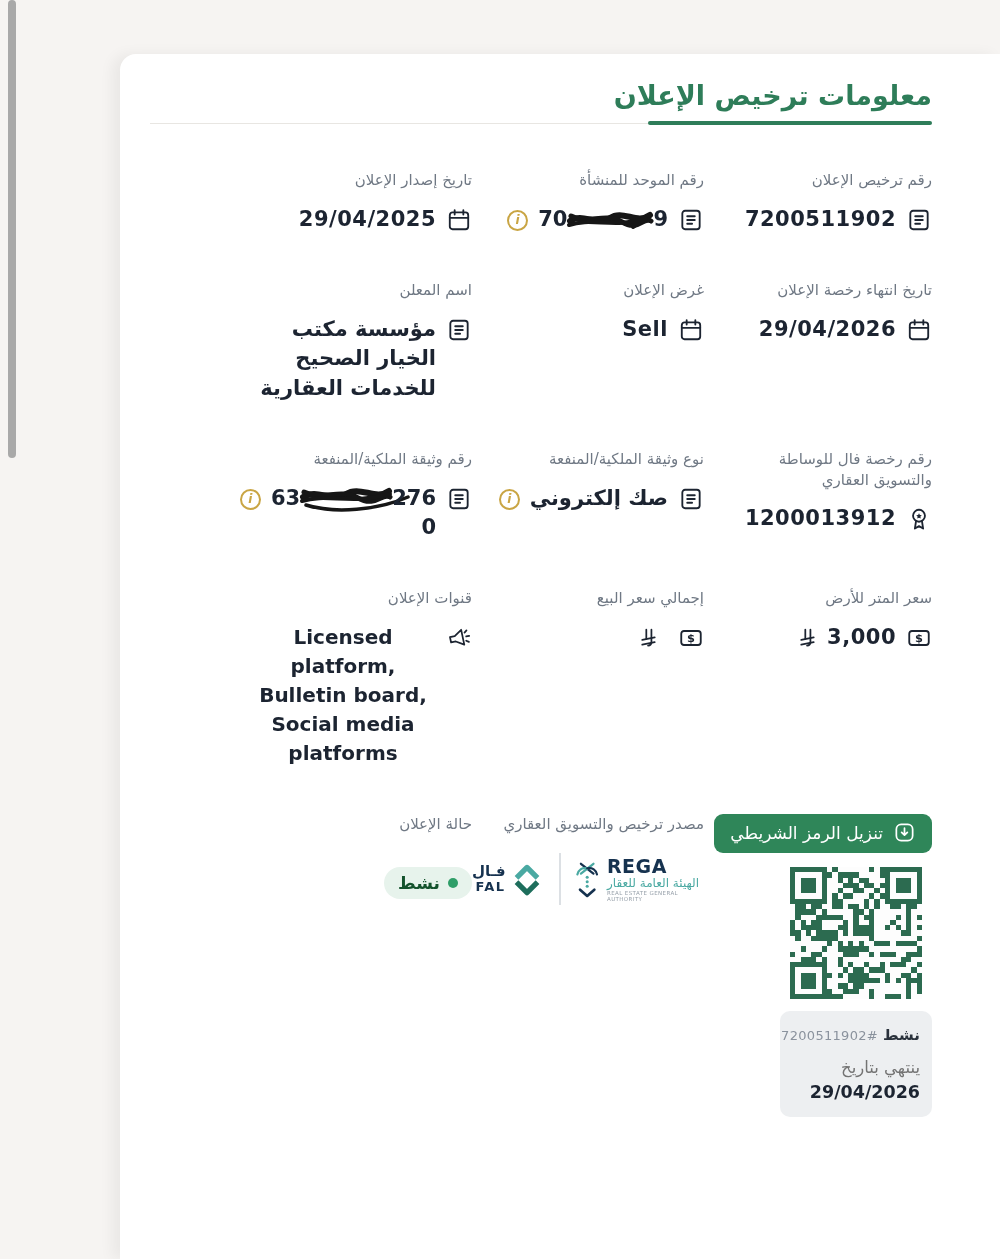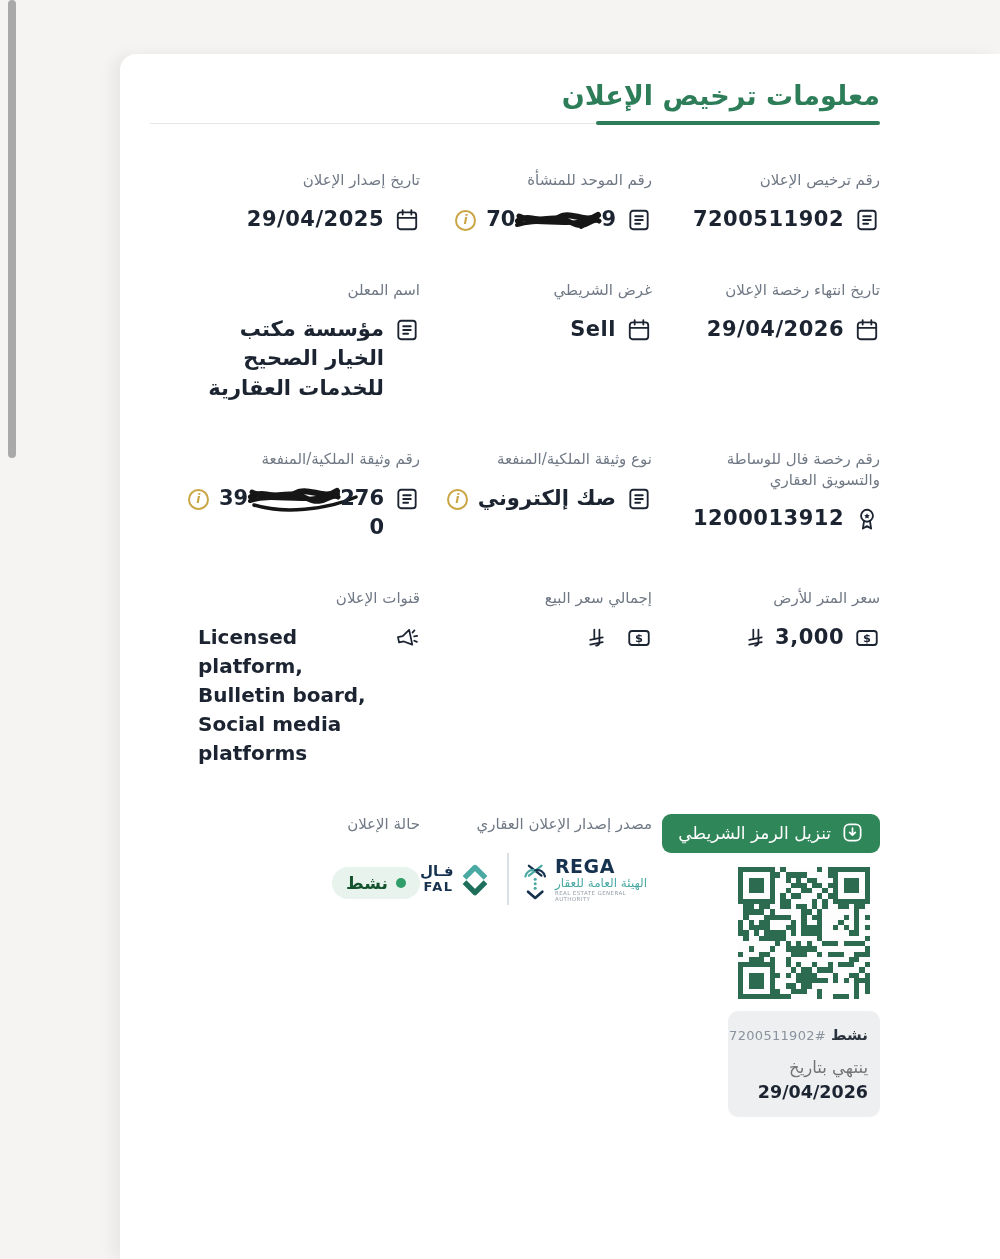--- a/index.html
+++ b/index.html
@@ -8,37 +8,37 @@
     --pill-bg:#e7f3ec; --pill-dot:#2f9e68; --card-bg:#edeff1;
     --navy:#16324f; --teal:#4aa9a2; --dteal:#1e6e5c;
   }
   *{box-sizing:border-box}
   html,body{margin:0;padding:0}
   body{width:1000px;height:1259px;background:#f6f4f2;overflow:hidden;position:relative;
        font-family:"DejaVu Sans",sans-serif;color:var(--value-dark)}
   .scrollbar{position:absolute;left:8px;top:0;width:8px;height:458px;background:#a9a9a9;border-radius:5px}
   .card{position:absolute;left:120px;top:54px;width:880px;height:1205px;background:#fff;
         border-radius:16px 0 0 0;box-shadow:-8px 0 14px rgba(0,0,0,.05);
-        padding:26px 120px 30px 30px;direction:rtl}
+        padding:26px 68px 30px 30px;direction:rtl}
   .title{color:var(--green);font-size:27px;font-weight:bold;margin:0 0 12px;text-align:right}
   .divider{height:1px;background:#e8e6e2;position:relative;margin-bottom:46px}
   .divider::after{content:"";position:absolute;right:0;top:-2px;width:284px;height:4px;background:var(--green);border-radius:2px}
   .grid{display:grid;grid-template-columns:228px 232px 240px;row-gap:46px}
   .f-label{color:var(--label-gray);font-size:15px;line-height:1.38;margin-bottom:14px;max-width:215px}
   .f-value{display:flex;align-items:flex-start;gap:10px;color:var(--value-dark);
            font-size:21px;font-weight:bold;line-height:1.4}
   .icon24{width:26px;height:26px;flex:none;margin-top:2px}
   .info-badge{width:21px;height:21px;border:2px solid var(--gold);border-radius:50%;color:var(--gold);
               font-size:12px;font-weight:bold;font-style:italic;display:flex;align-items:center;
               justify-content:center;flex:none;margin-top:5px;cursor:pointer;background:#fff}
   .num{direction:ltr;unicode-bidi:isolate;letter-spacing:.5px}
   .redact-wrap{direction:ltr;text-align:right;position:relative}
   .scribble{vertical-align:-5px;overflow:visible}
   .name-val{max-width:186px;text-align:right}
-  .channels{direction:ltr;text-align:left;max-width:186px;font-size:20px;line-height:1.45}
+  .channels{direction:ltr;text-align:center;max-width:186px;font-size:20px;line-height:1.45}
   .riyal{width:19px;height:23px;flex:none;margin-top:4px}
   .line2{text-align:right}
   
   .dl-btn{display:inline-flex;align-items:center;gap:10px;background:var(--button-green);color:#fff;
           border:none;border-radius:9px;padding:7px 16px 9px;font-size:17px;font-family:inherit;cursor:pointer}
   .dl-btn svg{width:23px;height:23px;flex:none}
   .qr-box{width:152px;margin-top:14px}
   .qr{display:grid;grid-template-columns:repeat(25,1fr);grid-auto-rows:1fr;width:132px;height:132px;
       margin:0 auto;direction:ltr;background:#fdfdfd}
   .qm{background:var(--qr-green)}
@@ -46,21 +46,21 @@
   .qr-line1{display:flex;align-items:baseline;gap:5px;font-size:15px}
   .qr-status{font-weight:bold;color:#2a323c}
   .qr-ref{display:flex;color:#8a929d;font-size:13px;letter-spacing:.3px}
   .qr-exp-label{margin-top:14px;font-size:16.5px;color:#737373}
   .qr-exp-date{margin-top:5px;font-size:17.5px;font-weight:bold;color:#1c2431;direction:ltr;text-align:right}
   .logos{display:flex;align-items:center;gap:11px;margin-top:18px}
   .logo-divider{width:2px;height:52px;background:#dce0e4;flex:none}
   .fal-logo{display:flex;align-items:center;direction:ltr}
   .fal-text{text-align:right;color:var(--navy);font-weight:bold;line-height:1.05;font-size:15px}
   .fal-en{font-size:13px;letter-spacing:1.5px}
-  .rega-logo{display:flex;align-items:flex-end;gap:5px;direction:ltr}
+  .rega-logo{display:flex;align-items:center;gap:5px;direction:ltr}
   .rega-text{line-height:1.1;text-align:left}
   .rega-en{color:var(--navy);font-weight:bold;font-size:19px;letter-spacing:.5px}
   .rega-ar{color:var(--teal);font-size:12px}
   .rega-sub{color:#97a0aa;font-size:5.5px;letter-spacing:.4px}
   .status-pill{display:inline-flex;align-items:center;gap:8px;background:var(--pill-bg);
                border-radius:16px;padding:6px 14px;margin-top:18px}
   .status-dot{width:10px;height:10px;border-radius:50%;background:var(--pill-dot);flex:none}
   .status-text{color:#14532d;font-weight:bold;font-size:17px}
   .st-navy{stroke:var(--navy)} .st-teal{stroke:var(--teal)} .st-dteal{stroke:var(--dteal)} .f-teal{fill:var(--teal)}
 </style>
@@ -118,21 +118,21 @@
       <div class="f-value">
         <svg class="icon24" viewBox="0 0 24 24" fill="none" stroke="currentColor" stroke-width="1.7" stroke-linecap="round" stroke-linejoin="round">
             <rect x="3.5" y="5" width="17" height="15.5" rx="2.5"></rect>
             <path d="M8 3v4M16 3v4M3.5 10h17"></path>
           </svg>
         <span class="num">29/04/2026</span>
       </div>
     </div>
 
     <div class="field">
-      <div class="f-label">غرض الشريطي</div>
+      <div class="f-label">غرض الإعلان</div>
       <div class="f-value">
         <svg class="icon24" viewBox="0 0 24 24" fill="none" stroke="currentColor" stroke-width="1.7" stroke-linecap="round" stroke-linejoin="round">
             <rect x="3.5" y="5" width="17" height="15.5" rx="2.5"></rect>
             <path d="M8 3v4M16 3v4M3.5 10h17"></path>
           </svg>
         <span class="num">Sell</span>
       </div>
     </div>
 
     <div class="field">
@@ -171,21 +171,21 @@
     </div>
 
     <div class="field">
       <div class="f-label">رقم وثيقة الملكية/المنفعة</div>
       <div class="f-value">
         <svg class="icon24" viewBox="0 0 24 24" fill="none" stroke="currentColor" stroke-width="1.7" stroke-linecap="round" stroke-linejoin="round">
             <rect x="4" y="3.5" width="16" height="17" rx="2.5"></rect>
             <path d="M8.5 8.5h7M8.5 12h7M8.5 15.5h4.5"></path>
           </svg>
         <span class="redact-wrap">
-          <span>39</span><svg class="scribble" width="92" height="26" viewBox="0 0 92 26" fill="none" stroke="#161616" stroke-linecap="round">
+          <span>63</span><svg class="scribble" width="92" height="26" viewBox="0 0 92 26" fill="none" stroke="#161616" stroke-linecap="round">
               <path d="M3 13 C18 4 32 19 46 10 S76 17 89 7" stroke-width="6"></path>
               <path d="M4 8 C22 17 40 4 58 14 S82 8 90 13" stroke-width="5"></path>
               <path d="M2 17 C26 9 52 21 90 10" stroke-width="4"></path>
               <path d="M6 21 C35 30 78 26 108 13" stroke-width="3.5"></path>
             </svg><span>276</span>
           <div class="line2">0</div>
         </span>
         <span class="info-badge">i</span>
       </div>
     </div>
@@ -879,21 +879,21 @@
                 <span>7200511902</span>
               </span>
           </div>
           <div class="qr-exp-label">ينتهي بتاريخ</div>
           <div class="qr-exp-date">29/04/2026</div>
         </div>
       </div>
     </div>
 
     <div class="field">
-      <div class="f-label">مصدر إصدار الإعلان العقاري</div>
+      <div class="f-label">مصدر ترخيص والتسويق العقاري</div>
       <div class="logos">
         <div class="rega-logo">
           <svg width="34" height="42" viewBox="0 0 34 42">
             <g fill="none" stroke-linecap="round">
               <path class="st-navy" stroke-width="2.6" d="M10 4 L24 15"></path>
               <path class="st-teal" stroke-width="2.6" d="M24 4 L10 15"></path>
               <path class="st-teal" stroke-width="2.4" d="M17 9 C11 8 7 11 6 16"></path>
               <path class="st-navy" stroke-width="2.4" d="M17 9 C23 8 27 11 28 16"></path>
             </g>
             <circle class="f-teal" cx="17" cy="19" r="1.7"></circle>

